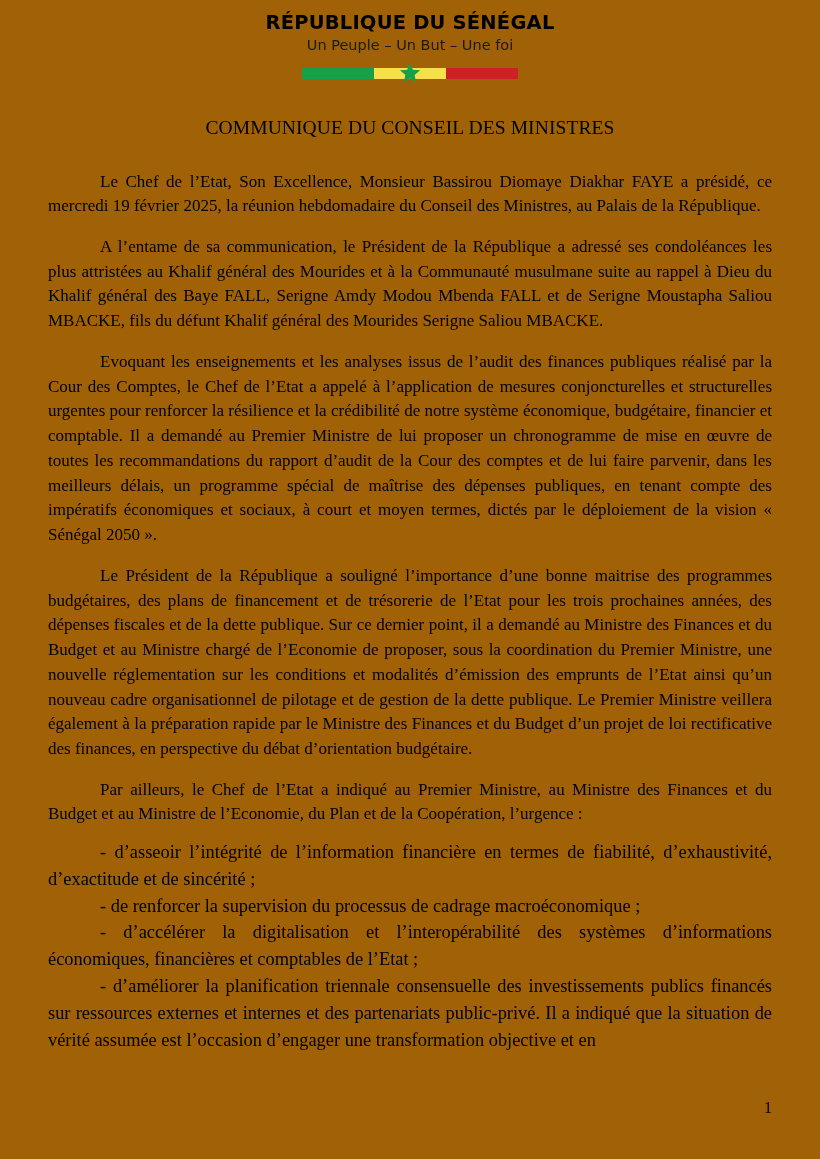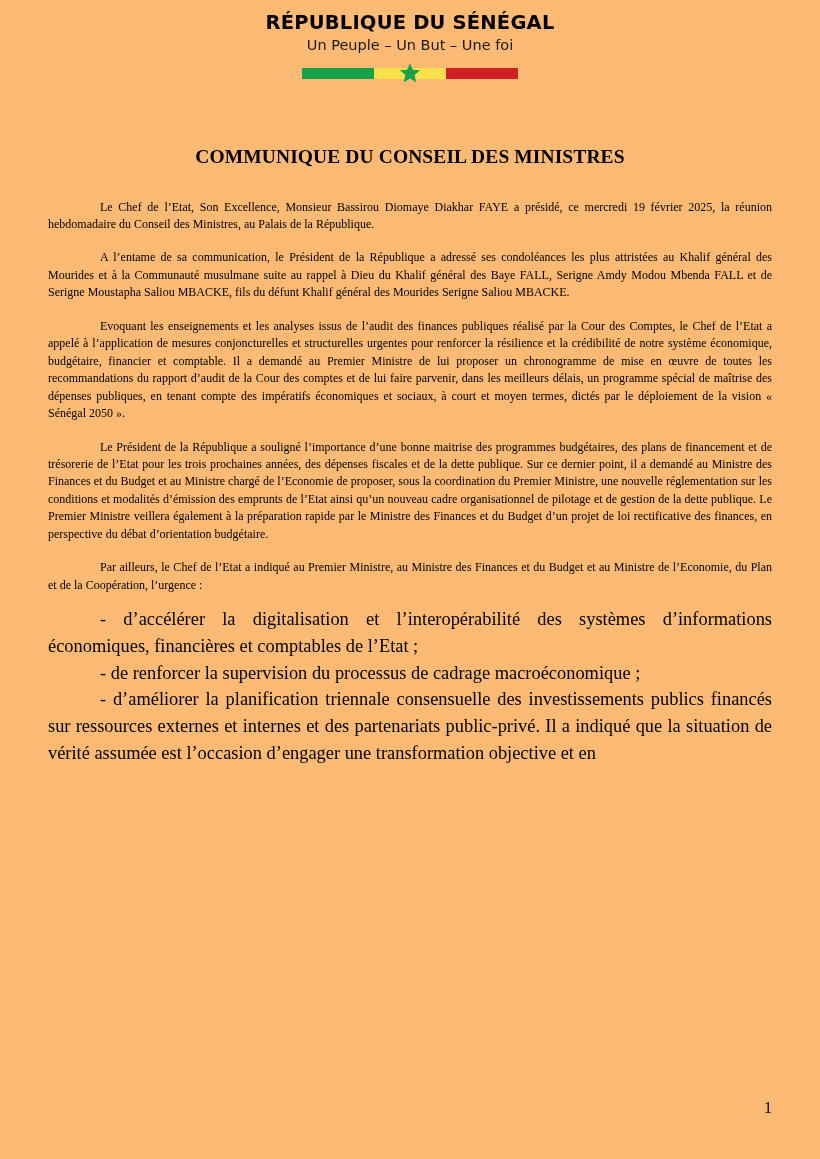--- a/index.html
+++ b/index.html
@@ -5,21 +5,21 @@
 <style>
   html, body {
     margin: 0;
     padding: 0;
     background: #ffffff;
   }
   .page {
     position: relative;
     width: 820px;
     height: 1159px;
-    background: #fdba74;
+    background: #a16207;
     margin: 0 auto;
     overflow: hidden;
     box-sizing: border-box;
     font-family: "Liberation Serif", "DejaVu Serif", serif;
     color: #000000;
   }
 
   
   .letterhead {
     padding-top: 12px;
@@ -69,42 +69,42 @@
     top: 0px;
     transform: translateX(-50%);
     width: 22px;
     height: 22px;
     line-height: 22px;
     text-align: center;
   }
 
   
   .doc-title {
-    margin-top: 60px;
+    margin-top: 31px;
     text-align: center;
     font-family: "Liberation Serif", "DejaVu Serif", serif;
-    font-weight: bold;
+    font-weight: normal;
     font-size: 19.5px;
     line-height: 1.32;
     letter-spacing: 0.1px;
   }
   .doc-title .line {
     display: block;
     white-space: nowrap;
   }
 
   
   .body-area {
     margin: 0 auto;
     padding-top: 29px;
     width: 724px;
   }
   p.para {
     margin: 0 0 16px 0;
-    font-size: 12px;
+    font-size: 17px;
     line-height: 1.455;
     text-align: justify;
     text-indent: 52px;
     hyphens: none;
   }
   p.para.tight {
     margin-bottom: 12px;
   }
   p.bullet {
     margin: 0;
@@ -152,20 +152,21 @@
     <span class="line">COMMUNIQUE DU CONSEIL DES MINISTRES</span>
   </div>
 
   <div class="body-area">
     <p class="para">Le Chef de l’Etat, Son Excellence, Monsieur Bassirou Diomaye Diakhar FAYE a présidé, ce mercredi 19 février 2025, la réunion hebdomadaire du Conseil des Ministres, au Palais de la République.</p>
     <p class="para">A l’entame de sa communication, le Président de la République a adressé ses condoléances les plus attristées au Khalif général des Mourides et à la Communauté musulmane suite au rappel à Dieu du Khalif général des Baye FALL, Serigne Amdy Modou Mbenda FALL et de Serigne Moustapha Saliou MBACKE, fils du défunt Khalif général des Mourides Serigne Saliou MBACKE.</p>
     <p class="para">Evoquant les enseignements et les analyses issus de l’audit des finances publiques réalisé par la Cour des Comptes, le Chef de l’Etat a appelé à l’application de mesures conjoncturelles et structurelles urgentes pour renforcer la résilience et la crédibilité de notre système économique, budgétaire, financier et comptable. Il a demandé au Premier Ministre de lui proposer un chronogramme de mise en œuvre de toutes les recommandations du rapport d’audit de la Cour des comptes et de lui faire parvenir, dans les meilleurs délais, un programme spécial de maîtrise des dépenses publiques, en tenant compte des impératifs économiques et sociaux, à court et moyen termes, dictés par le déploiement de la vision « Sénégal 2050 ».</p>
     <p class="para">Le Président de la République a souligné l’importance d’une bonne maitrise des programmes budgétaires, des plans de financement et de trésorerie de l’Etat pour les trois prochaines années, des dépenses fiscales et de la dette publique. Sur ce dernier point, il a demandé au Ministre des Finances et du Budget et au Ministre chargé de l’Economie de proposer, sous la coordination du Premier Ministre, une nouvelle réglementation sur les conditions et modalités d’émission des emprunts de l’Etat ainsi qu’un nouveau cadre organisationnel de pilotage et de gestion de la dette publique. Le Premier Ministre veillera également à la préparation rapide par le Ministre des Finances et du Budget d’un projet de loi rectificative des finances, en perspective du débat d’orientation budgétaire.</p>
 
     <p class="para tight">Par ailleurs, le Chef de l’Etat a indiqué au Premier Ministre, au Ministre des Finances et du Budget et au Ministre de l’Economie, du Plan et de la Coopération, l’urgence :</p>
+    <p class="bullet">- d’asseoir l’intégrité de l’information financière en termes de fiabilité, d’exhaustivité, d’exactitude et de sincérité ;</p>
+    <p class="bullet">- de renforcer la supervision du processus de cadrage macroéconomique ;</p>
     <p class="bullet">- d’accélérer la digitalisation et l’interopérabilité des systèmes d’informations économiques, financières et comptables de l’Etat ;</p>
-    <p class="bullet">- de renforcer la supervision du processus de cadrage macroéconomique ;</p>
     <p class="bullet">- d’améliorer la planification triennale consensuelle des investissements publics financés sur ressources externes et internes et des partenariats public-privé. Il a indiqué que la situation de vérité assumée est l’occasion d’engager une transformation objective et en</p>
   </div>
 
   <div class="page-number">1</div>
 
 </div>
 
 </body></html>

